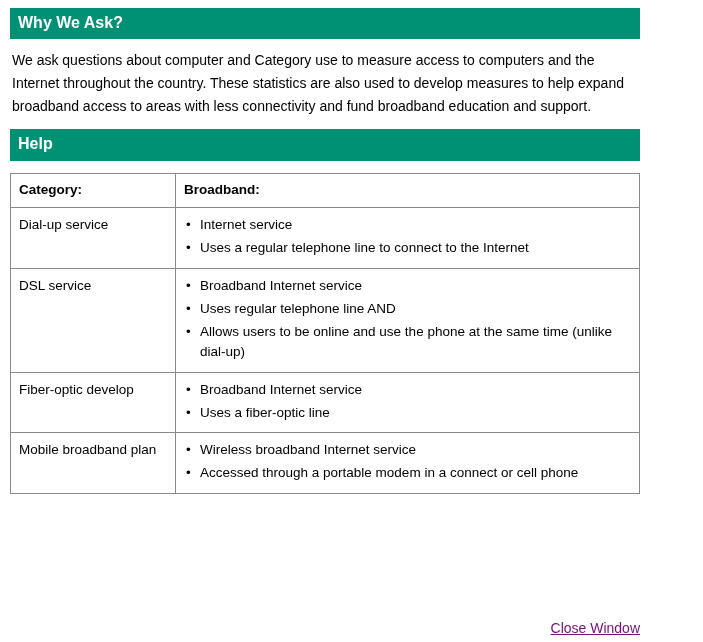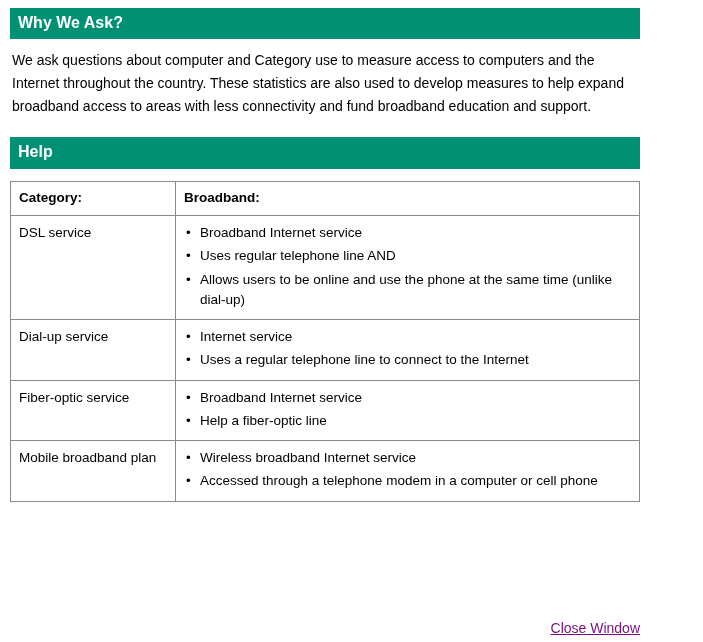--- a/index.html
+++ b/index.html
@@ -30,21 +30,21 @@
     padding: 6px 8px 7px 8px;
     line-height: 1.15;
   }
   .intro-text {
     padding: 10px 2px 6px 2px;
     font-size: 14px;
     line-height: 1.62;
     color: #000000;
   }
   .help-header {
-    margin-top: 14px;
+    margin-top: 6px;
   }
   table.help-table {
     width: 100%;
     border-collapse: collapse;
     margin-top: 12px;
     table-layout: fixed;
   }
   table.help-table th,
   table.help-table td {
     border: 1px solid #8a8a8a;
@@ -113,53 +113,53 @@
       <col>
     </colgroup>
     <thead>
       <tr>
         <th>Category:</th>
         <th>Broadband:</th>
       </tr>
     </thead>
     <tbody>
         <tr>
+          <td>Dial-up service</td>
+          <td>
+            <ul class="def-list">
+              <li><span class="bullet">•</span><span>Internet service</span></li>
+              <li><span class="bullet">•</span><span>Uses a regular telephone line to connect to the Internet</span></li>
+            </ul>
+          </td>
+        </tr>
+        <tr>
           <td>DSL service</td>
           <td>
             <ul class="def-list">
               <li><span class="bullet">•</span><span>Broadband Internet service</span></li>
               <li><span class="bullet">•</span><span>Uses regular telephone line AND</span></li>
               <li><span class="bullet">•</span><span>Allows users to be online and use the phone at the same time (unlike dial-up)</span></li>
             </ul>
           </td>
         </tr>
         <tr>
-          <td>Dial-up service</td>
-          <td>
-            <ul class="def-list">
-              <li><span class="bullet">•</span><span>Internet service</span></li>
-              <li><span class="bullet">•</span><span>Uses a regular telephone line to connect to the Internet</span></li>
-            </ul>
-          </td>
-        </tr>
-        <tr>
-          <td>Fiber-optic service</td>
+          <td>Fiber-optic develop</td>
           <td>
             <ul class="def-list">
               <li><span class="bullet">•</span><span>Broadband Internet service</span></li>
-              <li><span class="bullet">•</span><span>Help a fiber-optic line</span></li>
+              <li><span class="bullet">•</span><span>Uses a fiber-optic line</span></li>
             </ul>
           </td>
         </tr>
         <tr>
           <td>Mobile broadband plan</td>
           <td>
             <ul class="def-list">
               <li><span class="bullet">•</span><span>Wireless broadband Internet service</span></li>
-              <li><span class="bullet">•</span><span>Accessed through a telephone modem in a computer or cell phone</span></li>
+              <li><span class="bullet">•</span><span>Accessed through a portable modem in a connect or cell phone</span></li>
             </ul>
           </td>
         </tr>
       </tbody>
   </table>
 
   <div class="close-row">
     <a class="close-link" href="#">Close Window</a>
   </div>
 

